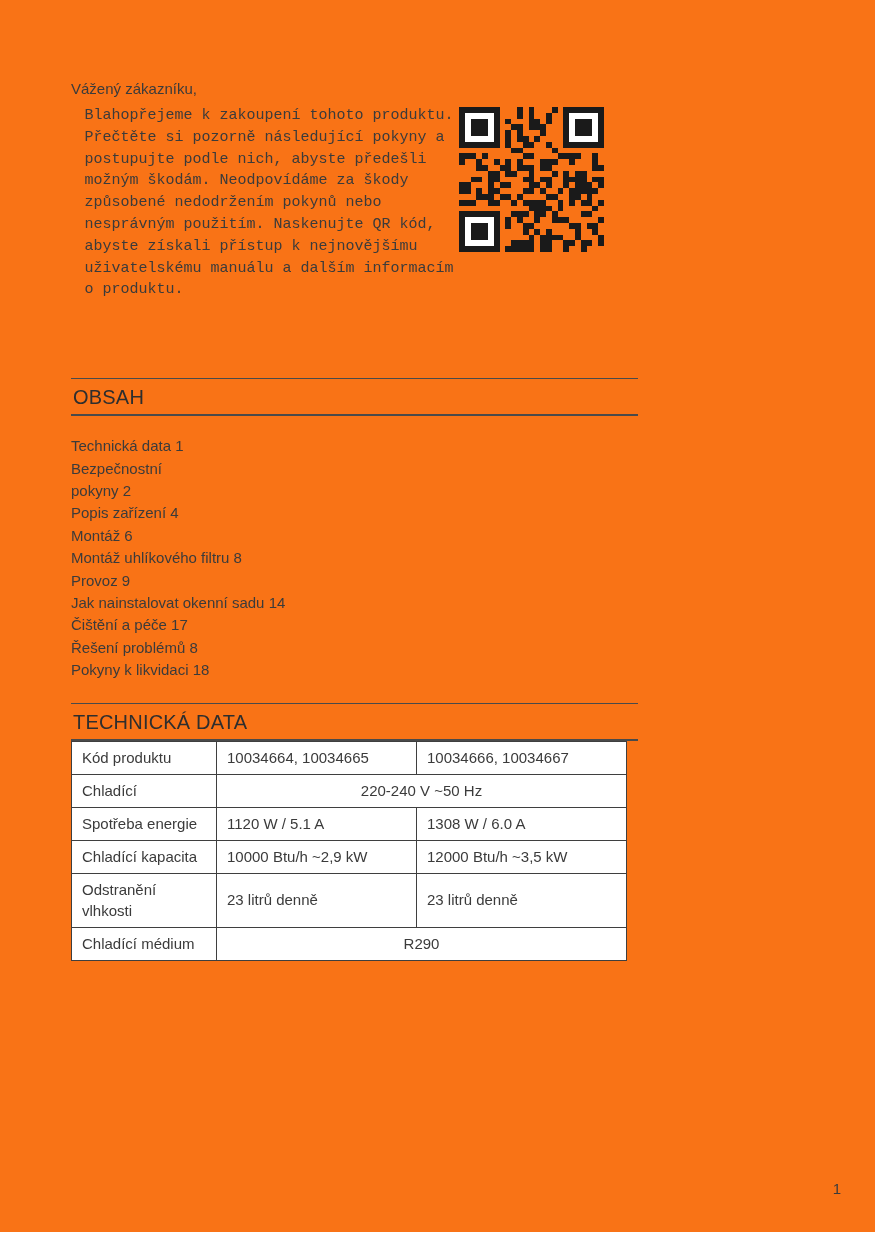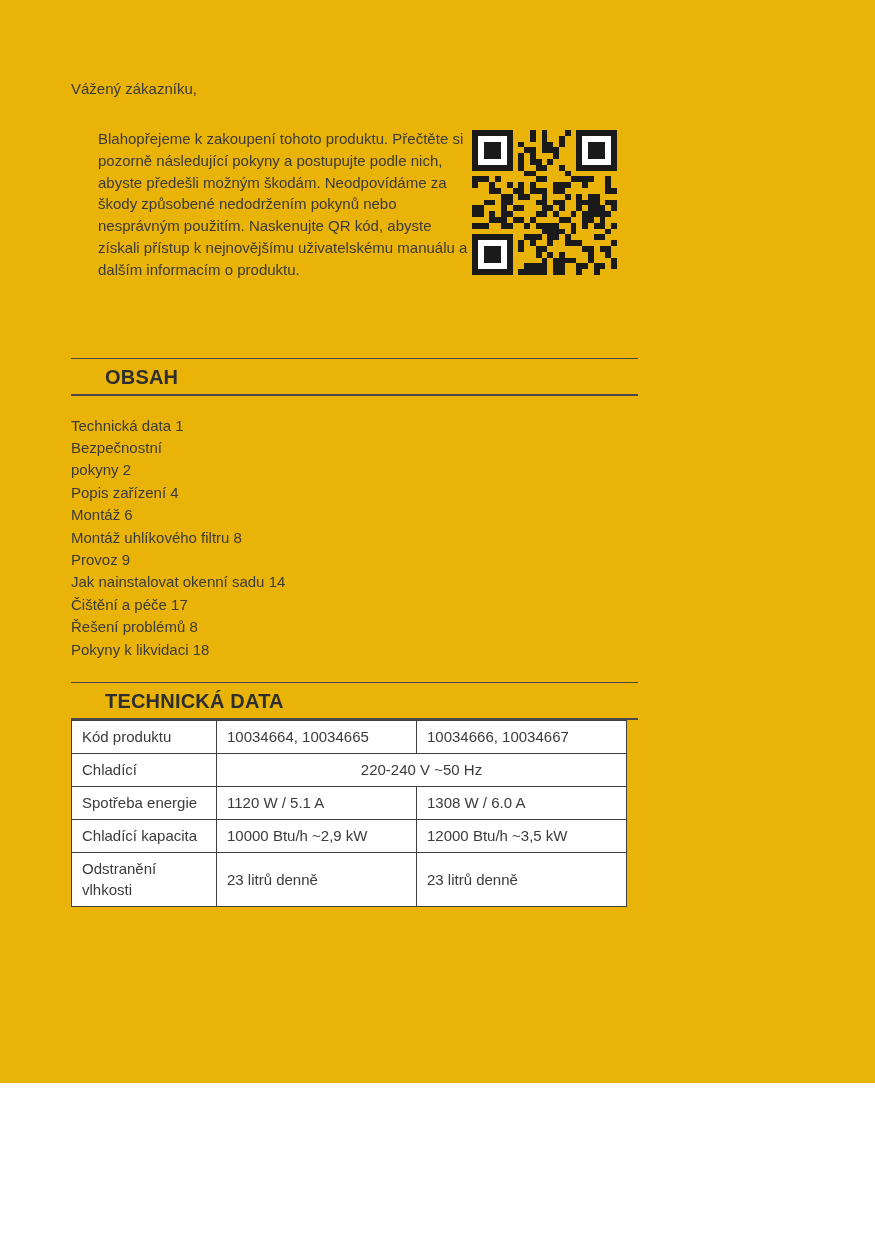--- a/index.html
+++ b/index.html
@@ -3,36 +3,37 @@
 <meta charset="utf-8">
 <style>
   * { box-sizing: border-box; margin: 0; padding: 0; }
   html, body { background: #ffffff; }
   body {
     font-family: "Liberation Sans", "DejaVu Sans", sans-serif;
     color: #3b3b3b;
   }
   .page {
     width: 875px;
-    height: 1083px;
-    background: #eab308;
+    height: 1232px;
+    background: #f97316;
     position: relative;
     padding: 78px 0 0 71px;
     overflow: hidden;
   }
   .greeting {
     font-size: 15px;
     line-height: 22px;
   }
   .intro-row {
     display: flex;
-    justify-content: flex-end;
+    justify-content: center;
     align-items: flex-start;
     width: 546px;
-    margin-top: 28px;
+    margin-top: 5px;
+    font-family: Liberation Mono, monospace;
   }
   .intro {
     width: 374px;
     font-size: 15px;
     line-height: 21.8px;
   }
   .qr {
     width: 145px;
     height: 145px;
     margin-top: 2px;
@@ -40,25 +41,24 @@
   }
   .qr svg { width: 100%; height: 100%; display: block; }
   .heading-block {
     width: 567px;
     border-top: 1px solid #4a4a4a;
     border-bottom: 2px solid #4a4a4a;
     padding: 6px 0 5px 2px;
   }
   .heading-block h2 {
     font-size: 20px;
-    font-weight: bold;
+    font-weight: normal;
     color: #2e2e2e;
     letter-spacing: 0.2px;
     line-height: 24px;
-    margin-left: 32px;
   }
   #obsah-block { margin-top: 77px; }
   .toc {
     list-style: none;
     margin-top: 19px;
     font-size: 15px;
     line-height: 22.4px;
   }
   #tech-block { margin-top: 21px; }
   .tech-table {
@@ -350,18 +350,22 @@
       <tr>
         <td class="label">Chladící kapacita</td>
         <td class="c1">10000 Btu/h ~2,9 kW</td>
         <td class="c2">12000 Btu/h ~3,5 kW</td>
       </tr>
       <tr>
         <td class="label">Odstranění vlhkosti</td>
         <td class="c1">23 litrů denně</td>
         <td class="c2">23 litrů denně</td>
       </tr>
+      <tr>
+        <td class="label">Chladící médium</td>
+        <td class="span-cell" colspan="2">R290</td>
+      </tr>
     </tbody>
   </table>
 
   <div class="page-number">1</div>
 
 </div>
 
 </body></html>

